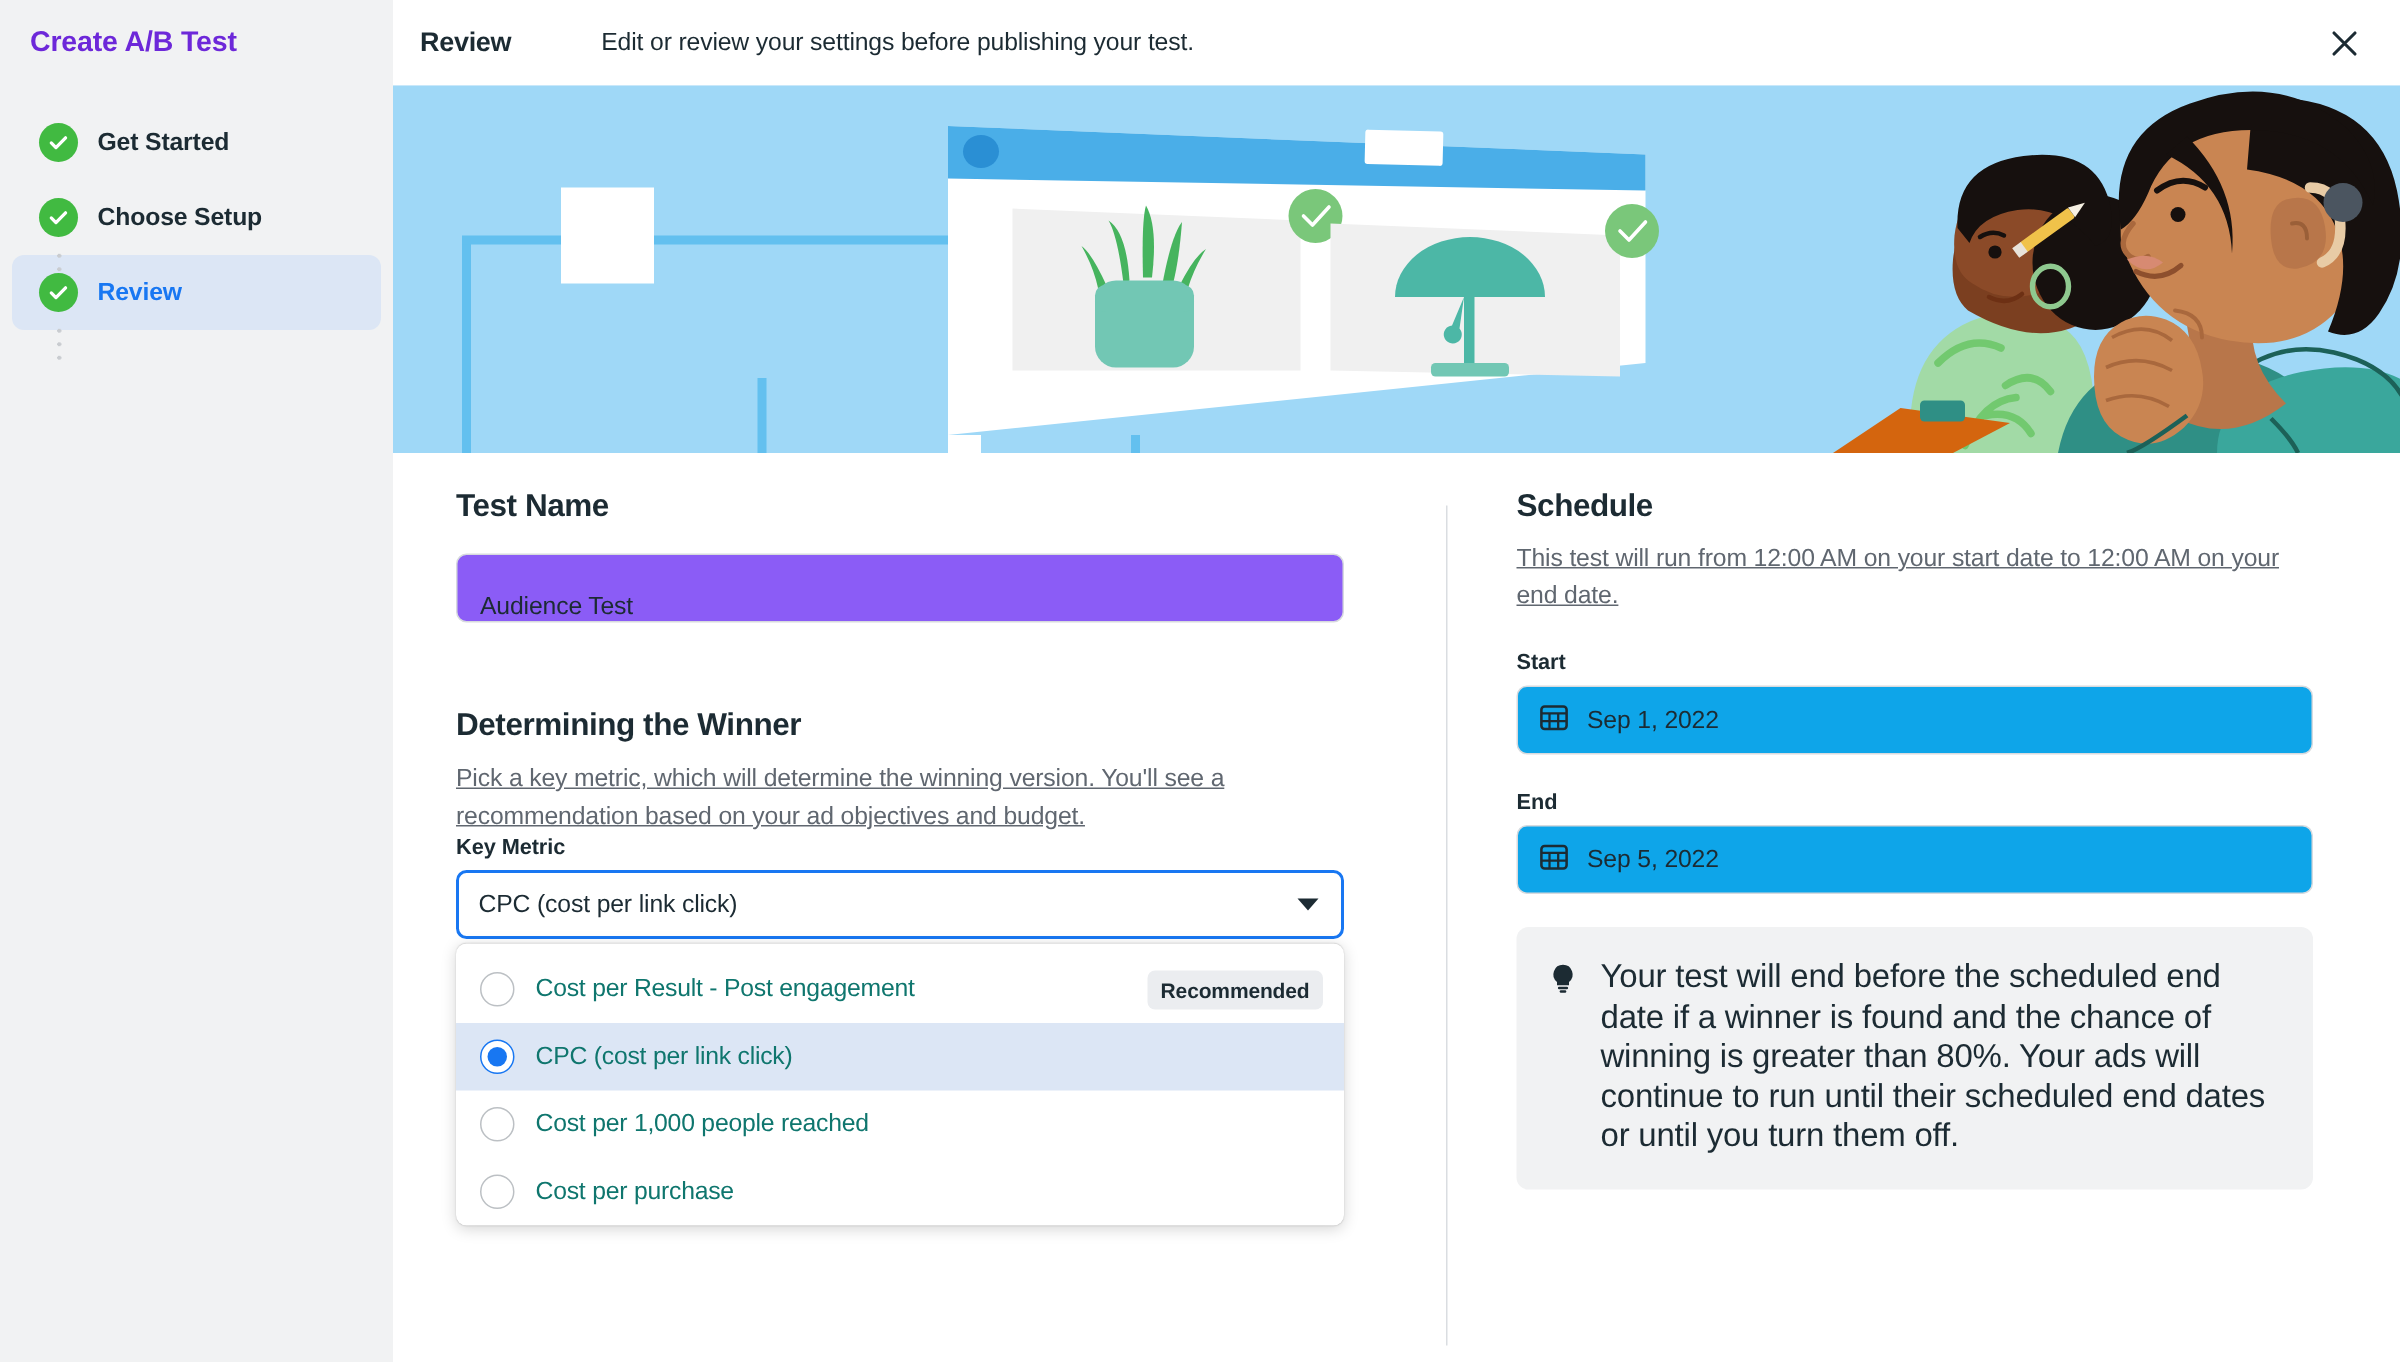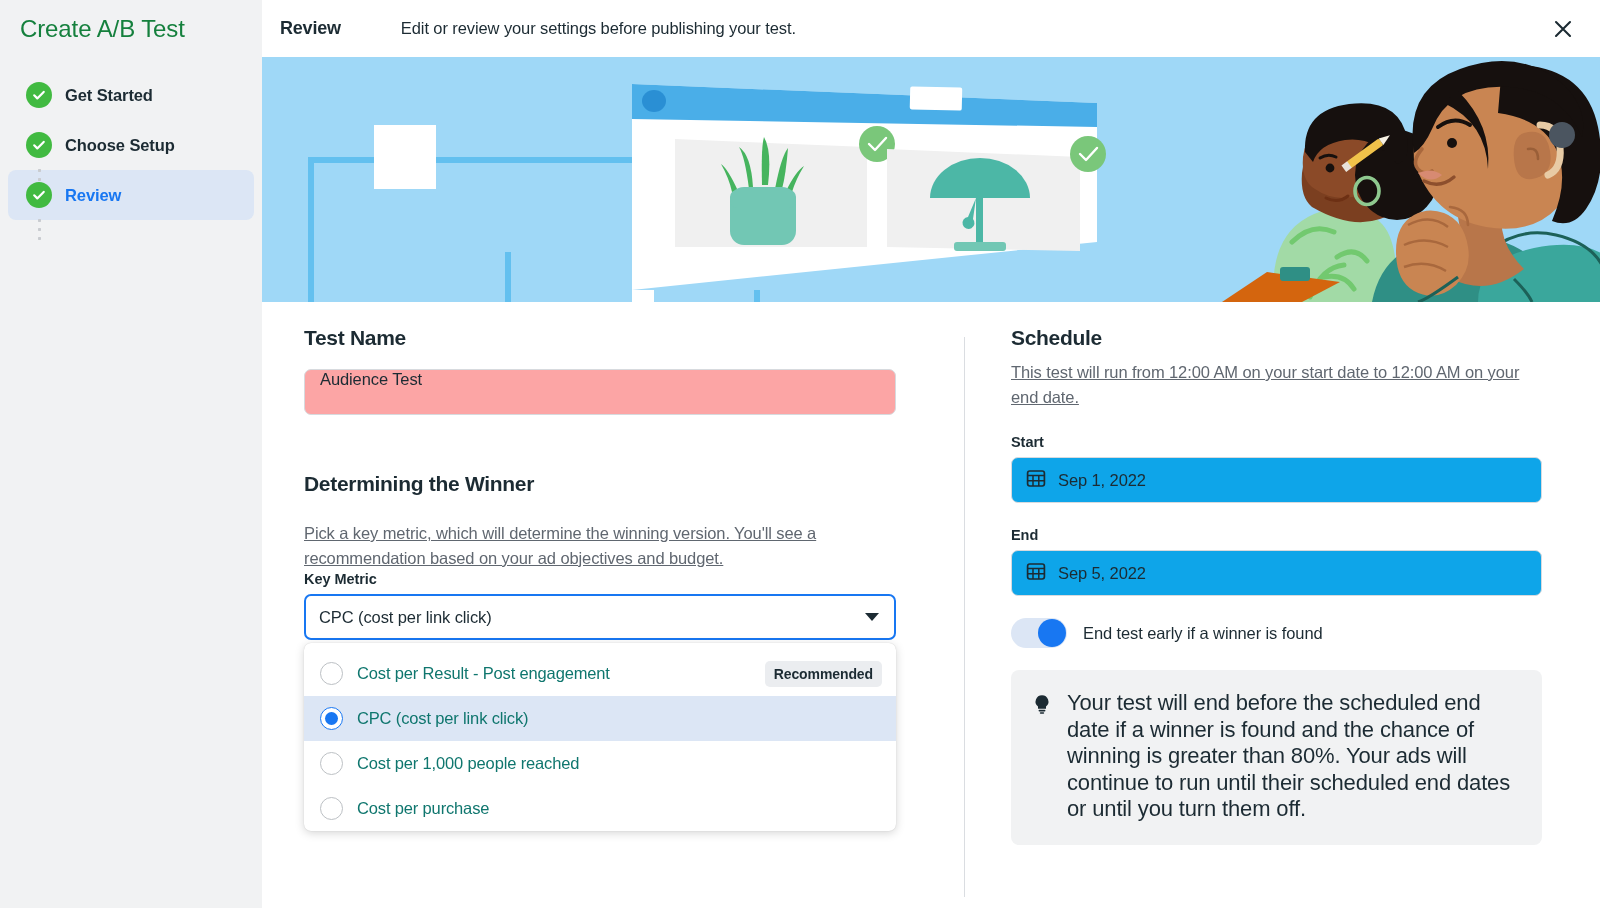--- a/index.html
+++ b/index.html
@@ -14,21 +14,21 @@
 
   
   .sidebar {
     width: 262px; height: 908px;
     background: #f1f2f3;
     flex: 0 0 262px;
     padding-top: 14px;
     position: relative;
   }
   .sidebar-title {
-    font-size: 24px; font-weight: normal; color: #15803d;
+    font-size: 19px; font-weight: bold; color: #6d28d9;
     padding: 0 0 0 20px; line-height: 30px;
     letter-spacing: -0.1px;
   }
   .steps { margin-top: 26px; position: relative; }
   .step {
     display: flex; align-items: center;
     height: 50px;
     padding-left: 18px;
     position: relative;
     border-radius: 8px;
@@ -138,29 +138,29 @@
   }
   .field-label {
     font-size: 14.5px; font-weight: bold; color: #1c2b33;
     margin-bottom: 7px;
     letter-spacing: -0.05px;
   }
   .text-input {
     height: 46px;
     border: 1px solid #d7dade;
     border-radius: 7px;
-    display: flex; align-items: flex-start;
+    display: flex; align-items: flex-end;
     padding: 0 15px;
     font-size: 16.5px; color: #1c2b33;
-    background: #fca5a5;
+    background: #8b5cf6;
     letter-spacing: -0.1px;
   }
   .mt-testname { margin-top: 17px; }
   .sec-winner { margin-top: 55px; }
-  .sec-winner .sub { margin-top: 23px; }
+  .sec-winner .sub { margin-top: 9px; }
   .keymetric-label { }
 
   .select-box {
     height: 46px;
     border: 2px solid #1877f2;
     border-radius: 7px;
     display: flex; align-items: center; justify-content: space-between;
     padding: 0 15px 0 13px;
     font-size: 16.5px; color: #1c2b33;
     background: #fff;
@@ -479,26 +479,20 @@
         <div class="date-input">
           <span>
             <svg width="20" height="20" viewBox="0 0 20 20">
               <rect x="1.6" y="3" width="16.8" height="15" rx="2.2" fill="none" stroke="#1c2b33" stroke-width="1.7"></rect>
               <path d="M1.6 7.6 H18.4 M7 7.6 V18 M12.8 7.6 V18 M1.6 12.8 H18.4" stroke="#1c2b33" stroke-width="1.5"></path>
             </svg>
           </span>
           <span class="date-text">Sep 5, 2022</span>
         </div>
 
-        <div class="toggle-row">
-          <span class="toggle">
-            <span class="knob"></span>
-          </span>
-          <span class="toggle-label">End test early if a winner is found</span>
-        </div>
 
         <div class="tip">
           <span class="tip-icon">
             <svg width="22" height="22" viewBox="0 0 22 22">
               <path d="M11 2.2 a6.4 6.4 0 0 0 -4 11.4 v2.2 h8 v-2.2 a6.4 6.4 0 0 0 -4 -11.4 z" fill="#1c2b33"></path>
               <rect x="7.6" y="16.8" width="6.8" height="1.7" rx="0.8" fill="#1c2b33"></rect>
               <rect x="8.8" y="19.2" width="4.4" height="1.6" rx="0.8" fill="#1c2b33"></rect>
             </svg>
           </span>
           <span class="tip-text">Your test will end before the scheduled end date if a winner is found and the chance of winning is greater than 80%. Your ads will continue to run until their scheduled end dates or until you turn them off.</span>

